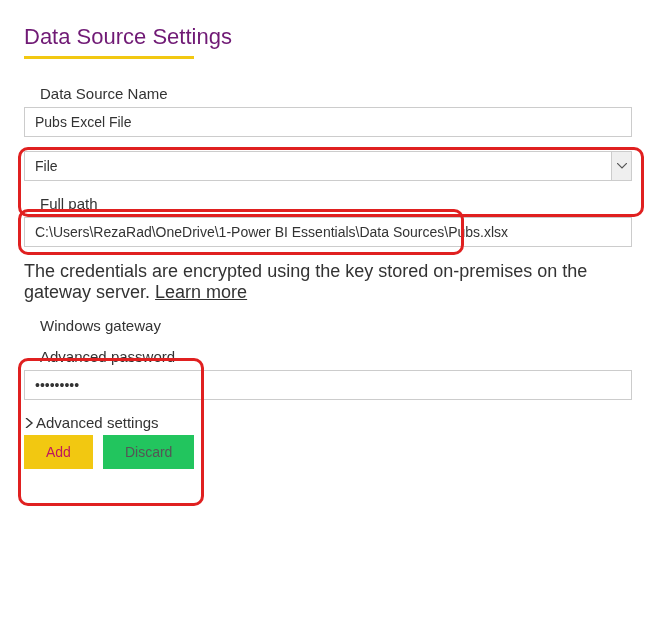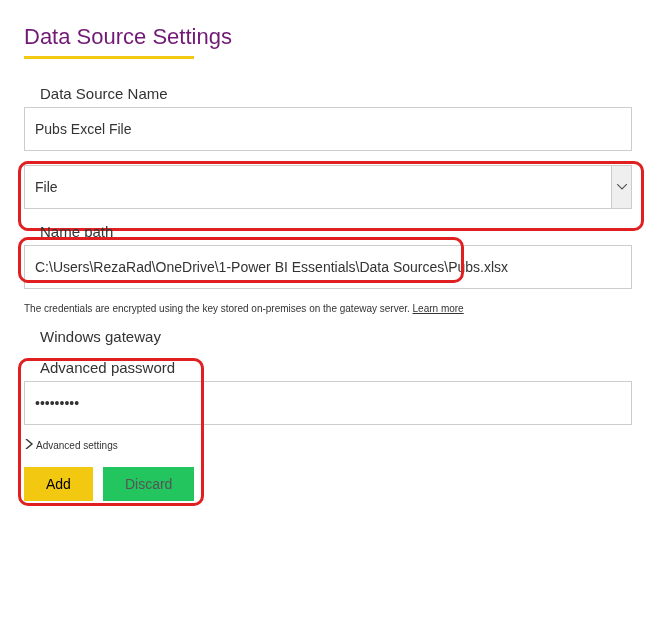--- a/index.html
+++ b/index.html
@@ -26,21 +26,21 @@
   .field-group { margin-bottom: 14px; position: relative; }
   .field-label {
     font-size: 15px;
     color: #333;
     margin-bottom: 5px;
     display: block;
     margin-left: 16px;
   }
   .text-input, .select-input {
     width: 608px;
-    height: 44px;
+    height: 30px;
     border: 1px solid #ccc;
     padding: 0 10px;
     font-size: 14px;
     font-family: inherit;
     background: #fff;
     color: #333;
   }
   .select-wrap {
     position: relative;
     width: 608px;
@@ -59,51 +59,51 @@
     width: 20px;
     background: #efefef;
     border-left: 1px solid #ccc;
     display: flex;
     align-items: center;
     justify-content: center;
     pointer-events: none;
   }
   .select-caret svg { width: 10px; height: 6px; }
   .credentials-note {
-    font-size: 10px;
+    font-size: 18px;
     color: #333;
     margin: 10px 0 14px 0;
   }
   .learn-more {
     color: #333;
     text-decoration: underline;
     cursor: pointer;
   }
   .advanced-toggle {
-    font-size: 10px;
+    font-size: 15px;
     color: #333;
-    margin: 10px 0 16px 0;
+    margin: 10px 0 4px 0;
     cursor: pointer;
     display: flex;
-    align-items: flex-end;
+    align-items: flex-start;
   }
   .advanced-toggle .chev {
     display: inline-block;
     margin-right: 2px;
   }
   .button-row { display: flex; gap: 10px; }
   .btn {
     height: 34px;
     padding: 0 22px;
     border: none;
     font-size: 14px;
     font-family: inherit;
     cursor: pointer;
   }
-  .btn-primary { background: #f2c811; color: #000000; }
+  .btn-primary { background: #f2c811; color: #be185d; }
   .btn-secondary { background: #22c55e; color: #555; }
 
   
   .hl {
     position: absolute;
     border: 3px solid #e02020;
     border-radius: 10px;
     pointer-events: none;
   }
   .hl-type { left: -6px; top: -4px; width: 626px; height: 70px; }
@@ -137,21 +137,21 @@
     <div class="select-caret">
       <svg viewBox="0 0 10 6">
           <path d="M0 0 L5 5 L10 0" fill="none" stroke="#555" stroke-width="1.2"></path>
         </svg>
     </div>
   </div>
 </div>
 
 <div class="field-group">
   <div class="hl hl-path"></div>
-  <label class="field-label">Name path</label>
+  <label class="field-label">Full path</label>
   <input class="text-input" type="text" value="C:\Users\RezaRad\OneDrive\1-Power BI Essentials\Data Sources\Pubs.xlsx" style="">
 </div>
 
 <div class="credentials-note">
   <span>The credentials are encrypted using the key stored on-premises on the gateway server. </span><a class="learn-more">Learn more</a>
 </div>
 
 <div class="field-group">
   <label class="field-label">Windows gateway</label>
 </div>

